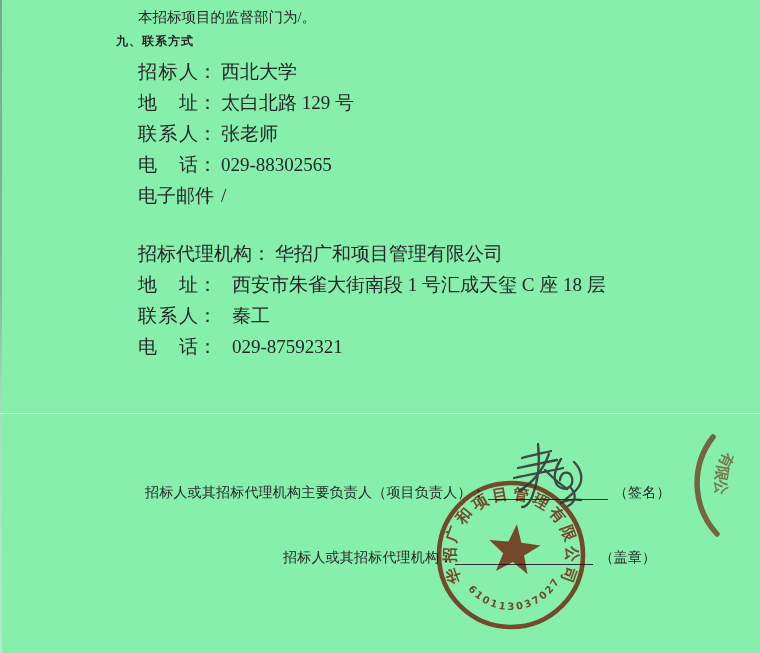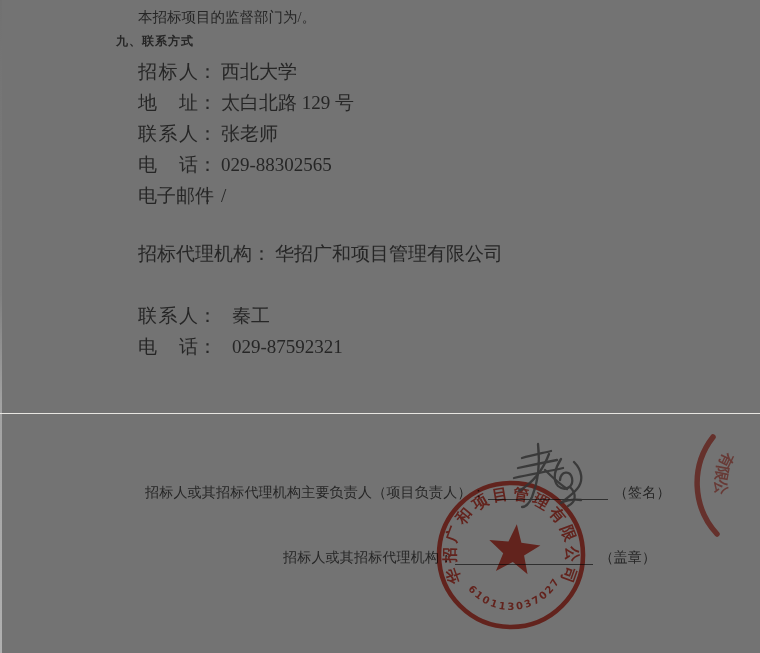--- a/index.html
+++ b/index.html
@@ -4,21 +4,21 @@
 <style>
   html,body{margin:0;padding:0;}
   body{
     width:760px;height:653px;
     background:#ffffff;
     font-family:"Liberation Serif","DejaVu Serif",serif;
     color:#262626;
     position:relative;
     overflow:hidden;
   }
-  .page{position:absolute;inset:0;width:760px;height:653px;background:#737373;}
+  .page{position:absolute;inset:0;width:760px;height:653px;background:#86efac;}
   
   .scan-edge{
     position:absolute;left:0;top:0;width:2px;height:653px;
     background:linear-gradient(180deg,#6f6f6f 0%,#8a8a8a 45%,#c9c9c9 62%,#e2e2e2 100%);
     opacity:.55;
   }
   .line{position:absolute;white-space:nowrap;font-size:19px;line-height:20px;}
   .supervision{left:138px;top:7px;font-size:14.5px;}
   .heading{left:116px;top:31px;font-size:12px;font-weight:bold;letter-spacing:1px;}
   .contact-row{left:138px;}
@@ -79,20 +79,23 @@
   <div class="line contact-row" style="top:155px">
     <span class="row-label">电话</span><span class="row-colon">：</span><span class="row-value">029-88302565</span>
   </div>
   <div class="line contact-row" style="top:186px">
     <span class="row-label">电子邮件</span><span class="row-colon">：</span><span class="row-value">/</span>
   </div>
 
   <div class="line contact-row" style="top:244px">
     <span class="agency-head-label">招标代理机构</span><span class="row-colon">：</span><span class="row-value">华招广和项目管理有限公司</span>
   </div>
+  <div class="line contact-row" style="top:275px">
+    <span class="row-label">地址</span><span class="row-colon">：</span><span class="row-value agency-value">西安市朱雀大街南段 1 号汇成天玺 C 座 18 层</span>
+  </div>
   <div class="line contact-row" style="top:306px">
     <span class="row-label">联系人</span><span class="row-colon">：</span><span class="row-value agency-value">秦工</span>
   </div>
   <div class="line contact-row" style="top:337px">
     <span class="row-label">电话</span><span class="row-colon">：</span><span class="row-value agency-value">029-87592321</span>
   </div>
 
   <div class="divider"></div>
 
   <div class="line signoff principal-row">

